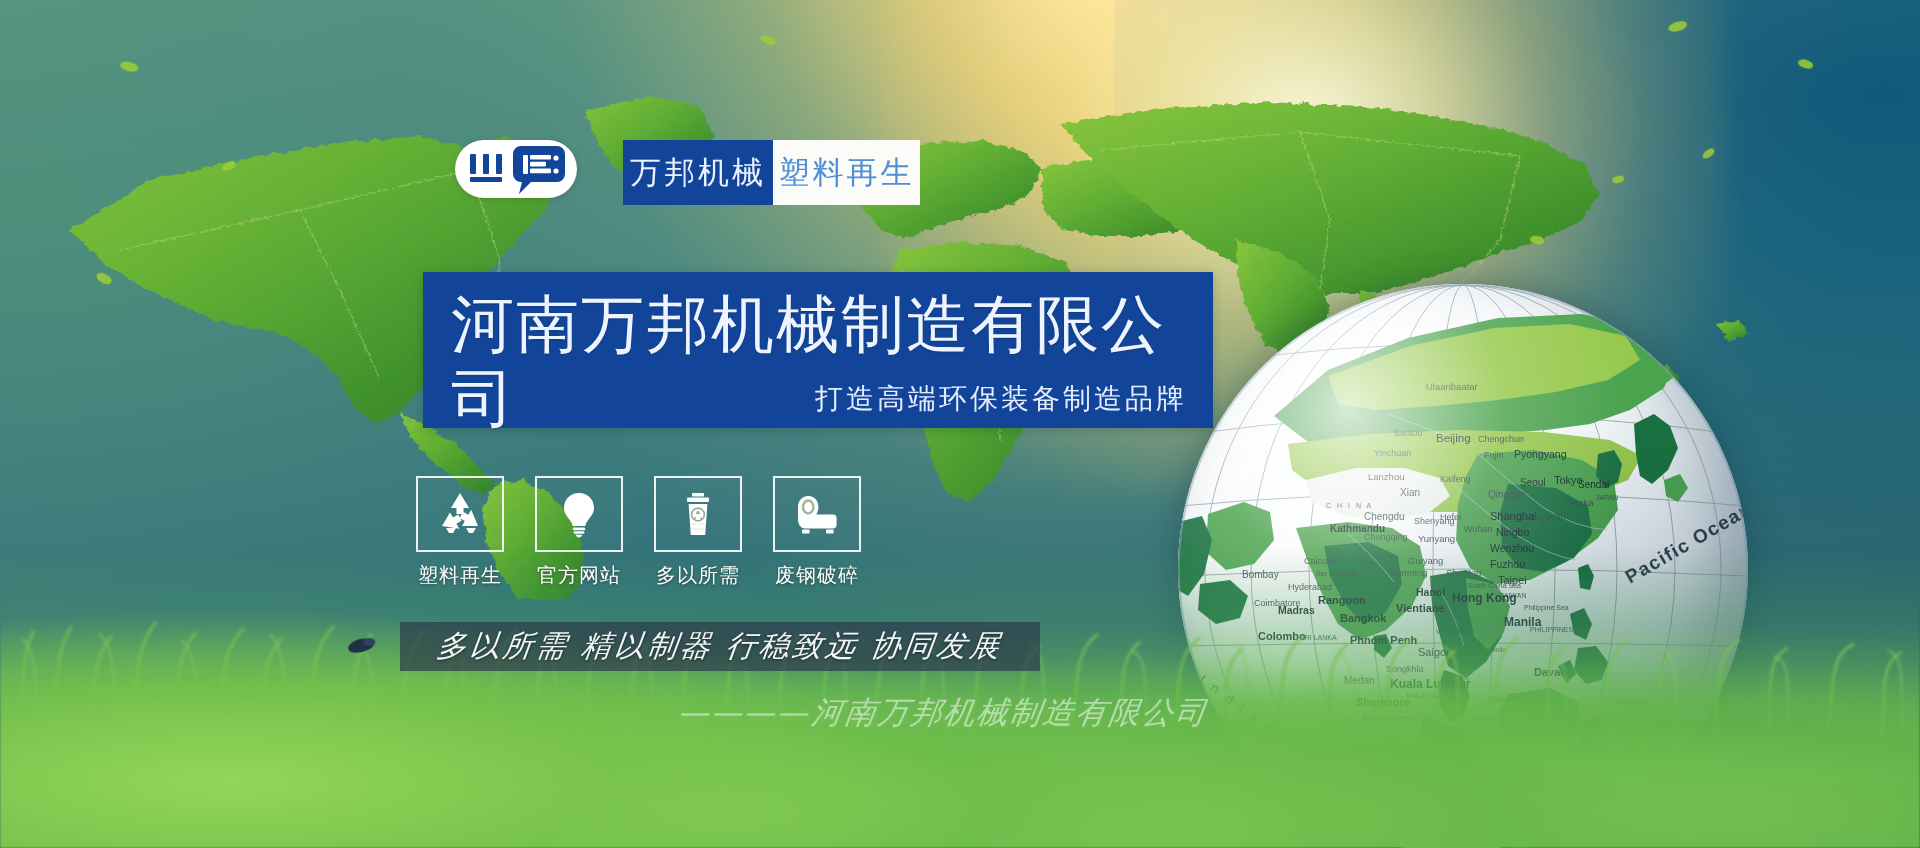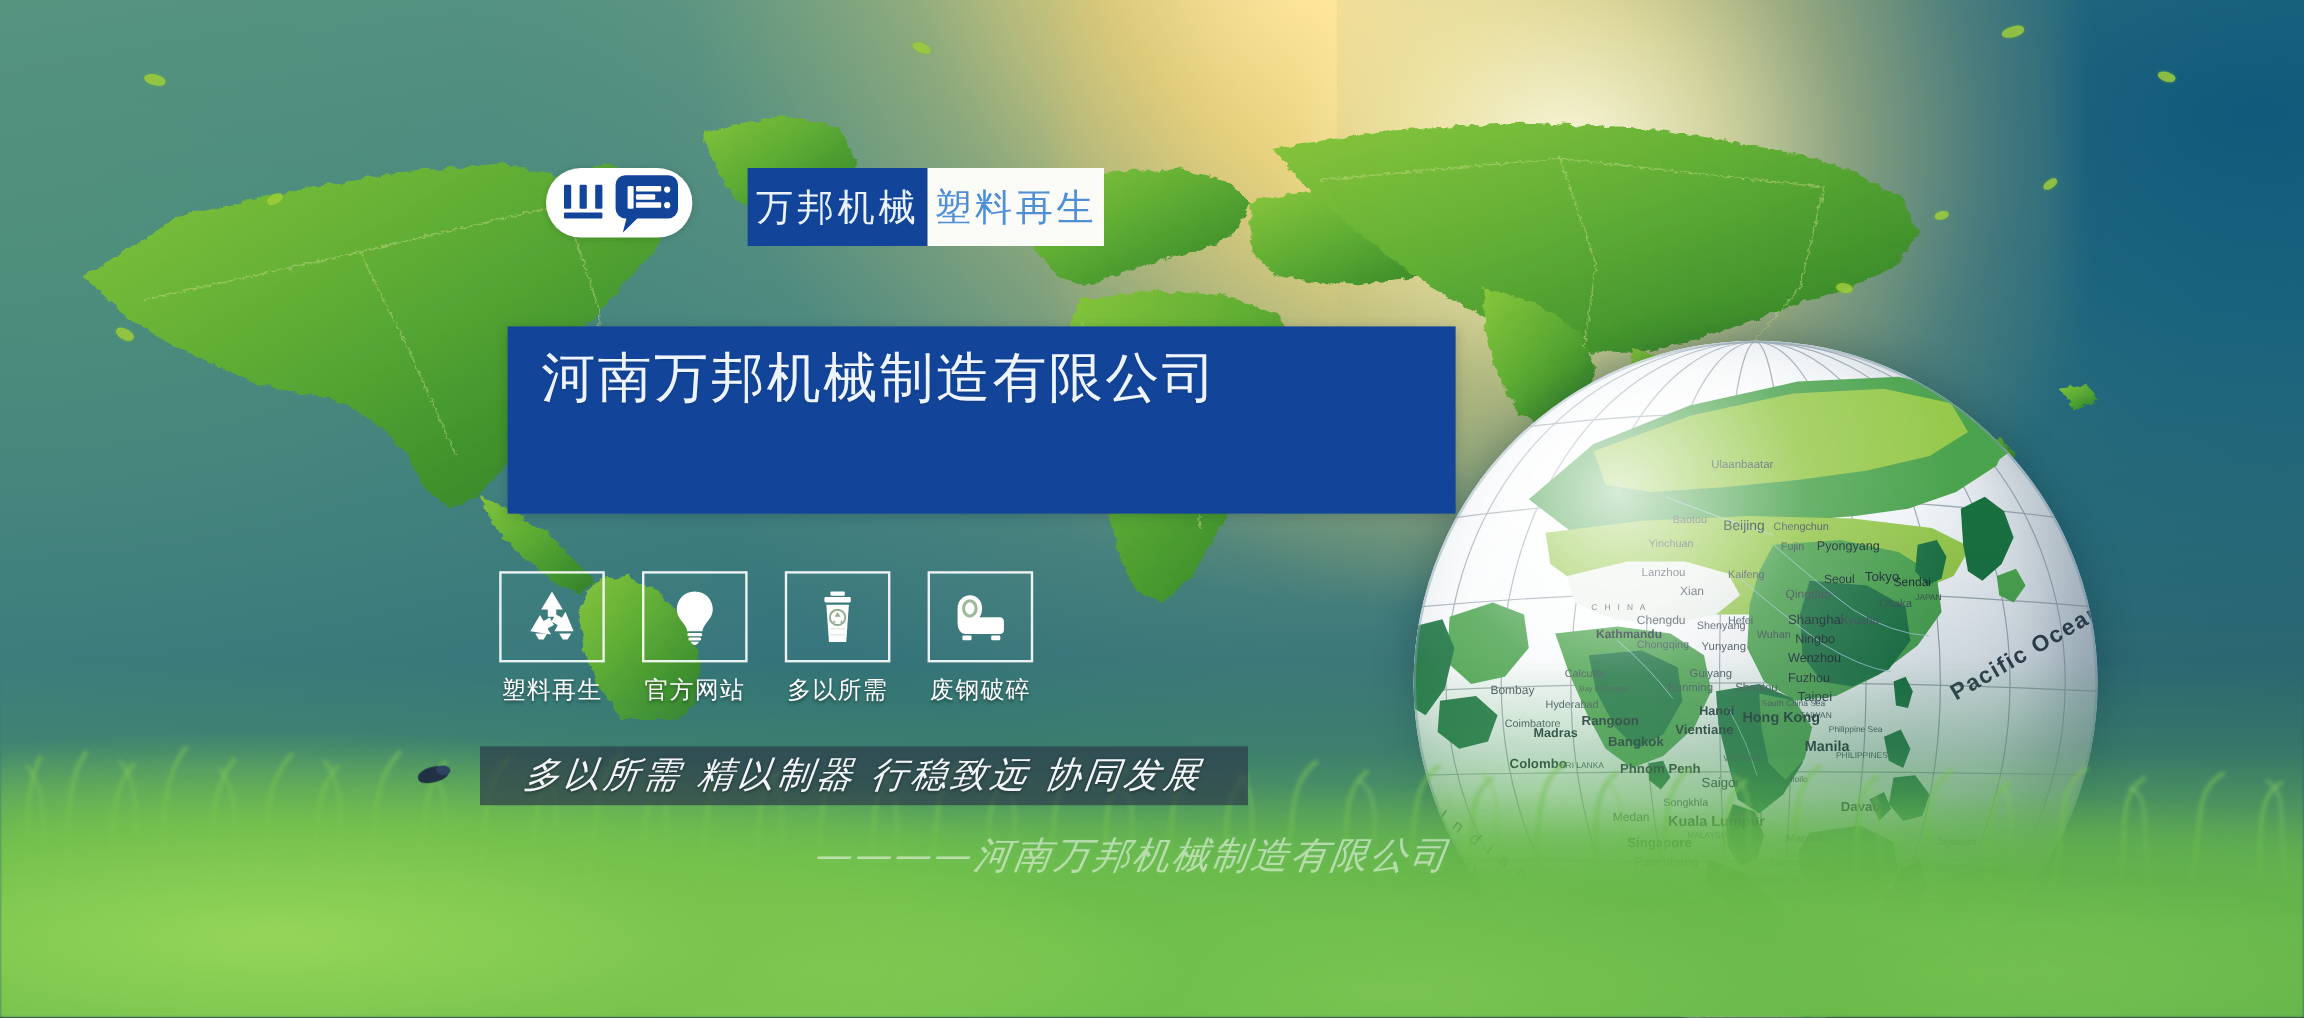--- a/index.html
+++ b/index.html
@@ -118,21 +118,21 @@
   .nav-chip.white{background:#fbfbf8;color:#4e8fd6;width:147px;}
 
   
   .title-block{
     position:absolute;left:423px;top:272px;width:790px;height:156px;
     background:#12459a;
     box-shadow:0 2px 10px rgba(0,20,60,.2);
   }
   .title-main{
     position:absolute;left:28px;top:16px;
-    font-size:45px;line-height:1.18;color:#eef4ff;
+    font-size:63px;line-height:1.18;color:#eef4ff;
     letter-spacing:2px;font-weight:300;
     font-family:"DejaVu Sans","Liberation Sans",sans-serif;
     text-shadow:0 1px 2px rgba(0,0,0,.18);
   }
   .title-sub{
     position:absolute;right:26px;bottom:10px;
     font-size:28px;color:#e4edff;letter-spacing:3px;font-weight:300;
     font-family:"DejaVu Sans","Liberation Sans",sans-serif;
   }
 
@@ -556,20 +556,21 @@
     <div class="nav-chip blue">
       <span>万邦机械</span>
     </div>
     <div class="nav-chip white">
       <span>塑料再生</span>
     </div>
   </div>
 
   <div class="title-block">
     <div class="title-main">河南万邦机械制造有限公司</div>
+    <div class="title-sub">打造高端环保装备制造品牌</div>
   </div>
 
   <div class="icon-row">
 
     <div class="icon-cell">
       <div class="icon-box">
         <span>
           <svg viewBox="0 0 48 48">
             <g fill="#ffffff">
               <path d="M24,3 L33,18 L27.5,18 L27.5,24 L20.5,24 L20.5,18 L15,18 Z"></path>

